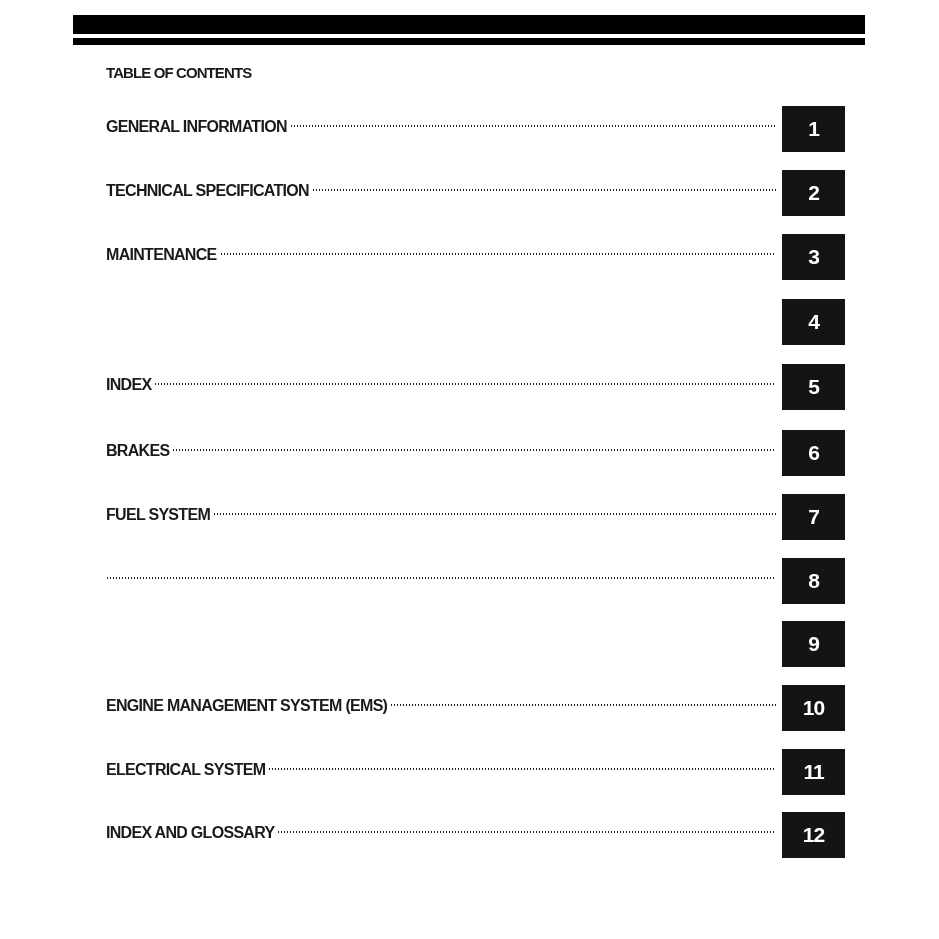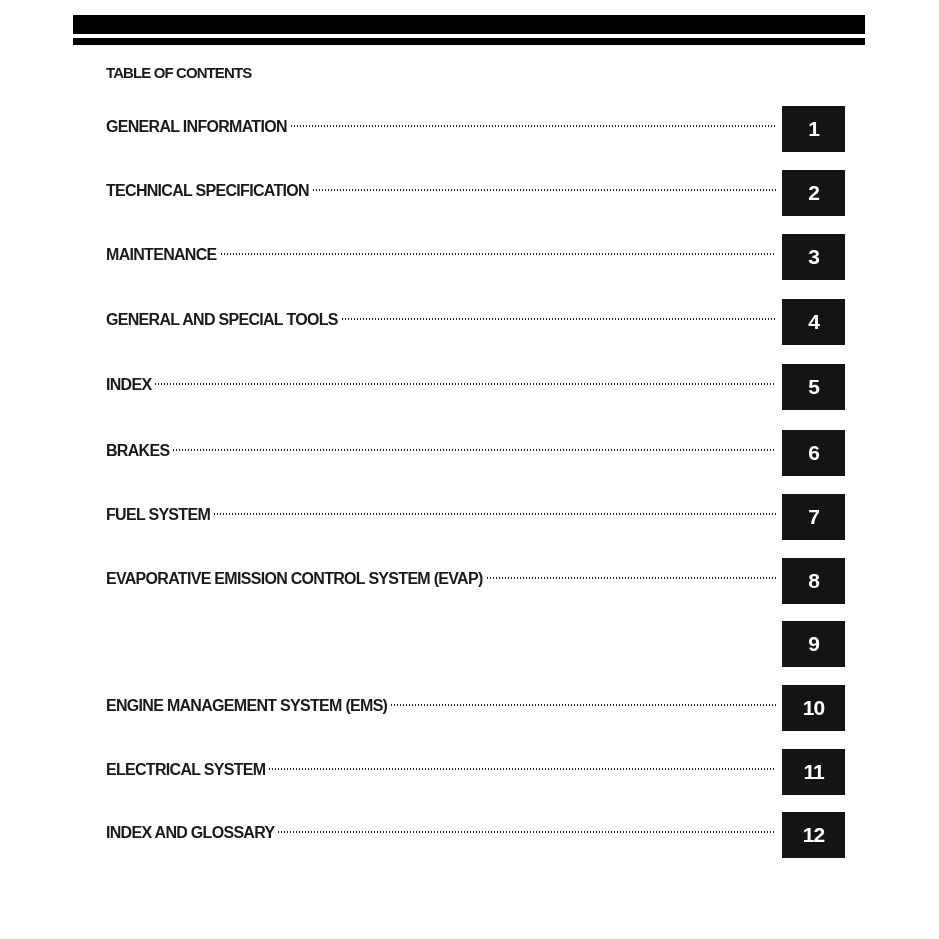--- a/index.html
+++ b/index.html
@@ -46,24 +46,20 @@
     <div class="toc-box">2</div>
   </div>
   <div class="toc-row" style="top:234px">
     <div class="toc-label-line">
       <span class="toc-label">MAINTENANCE </span>
       <span class="toc-dots"></span>
     </div>
     <div class="toc-box">3</div>
   </div>
   <div class="toc-row" style="top:299px">
-    <div class="toc-label-line">
-      <span class="toc-label">GENERAL AND SPECIAL TOOLS</span>
-      <span class="toc-dots"></span>
-    </div>
     <div class="toc-box">4</div>
   </div>
   <div class="toc-row" style="top:364px">
     <div class="toc-label-line">
       <span class="toc-label">INDEX</span>
       <span class="toc-dots"></span>
     </div>
     <div class="toc-box">5</div>
   </div>
   <div class="toc-row" style="top:430px">
@@ -75,21 +71,20 @@
   </div>
   <div class="toc-row" style="top:494px">
     <div class="toc-label-line">
       <span class="toc-label">FUEL SYSTEM</span>
       <span class="toc-dots"></span>
     </div>
     <div class="toc-box">7</div>
   </div>
   <div class="toc-row" style="top:558px">
     <div class="toc-label-line">
-      <span class="toc-label">EVAPORATIVE EMISSION CONTROL SYSTEM (EVAP)</span>
       <span class="toc-dots"></span>
     </div>
     <div class="toc-box">8</div>
   </div>
   <div class="toc-row" style="top:621px">
     <div class="toc-box">9</div>
   </div>
   <div class="toc-row" style="top:685px">
     <div class="toc-label-line">
       <span class="toc-label">ENGINE MANAGEMENT SYSTEM (EMS)</span>

